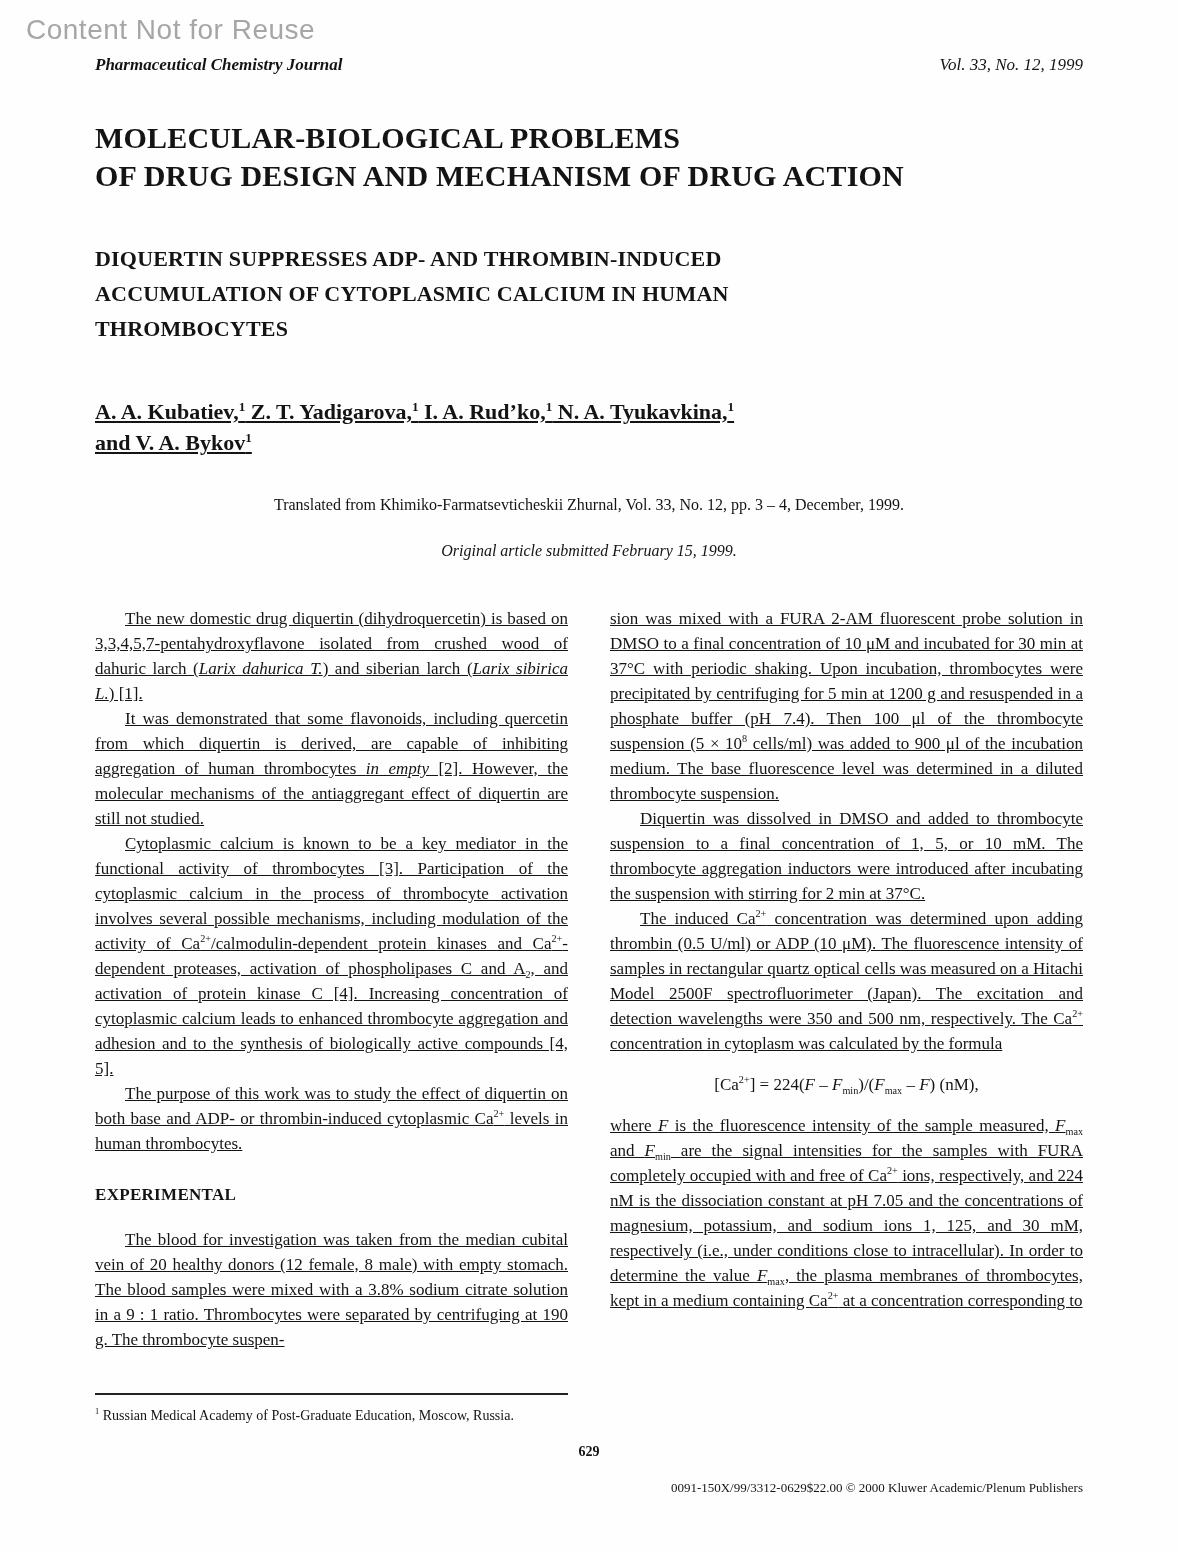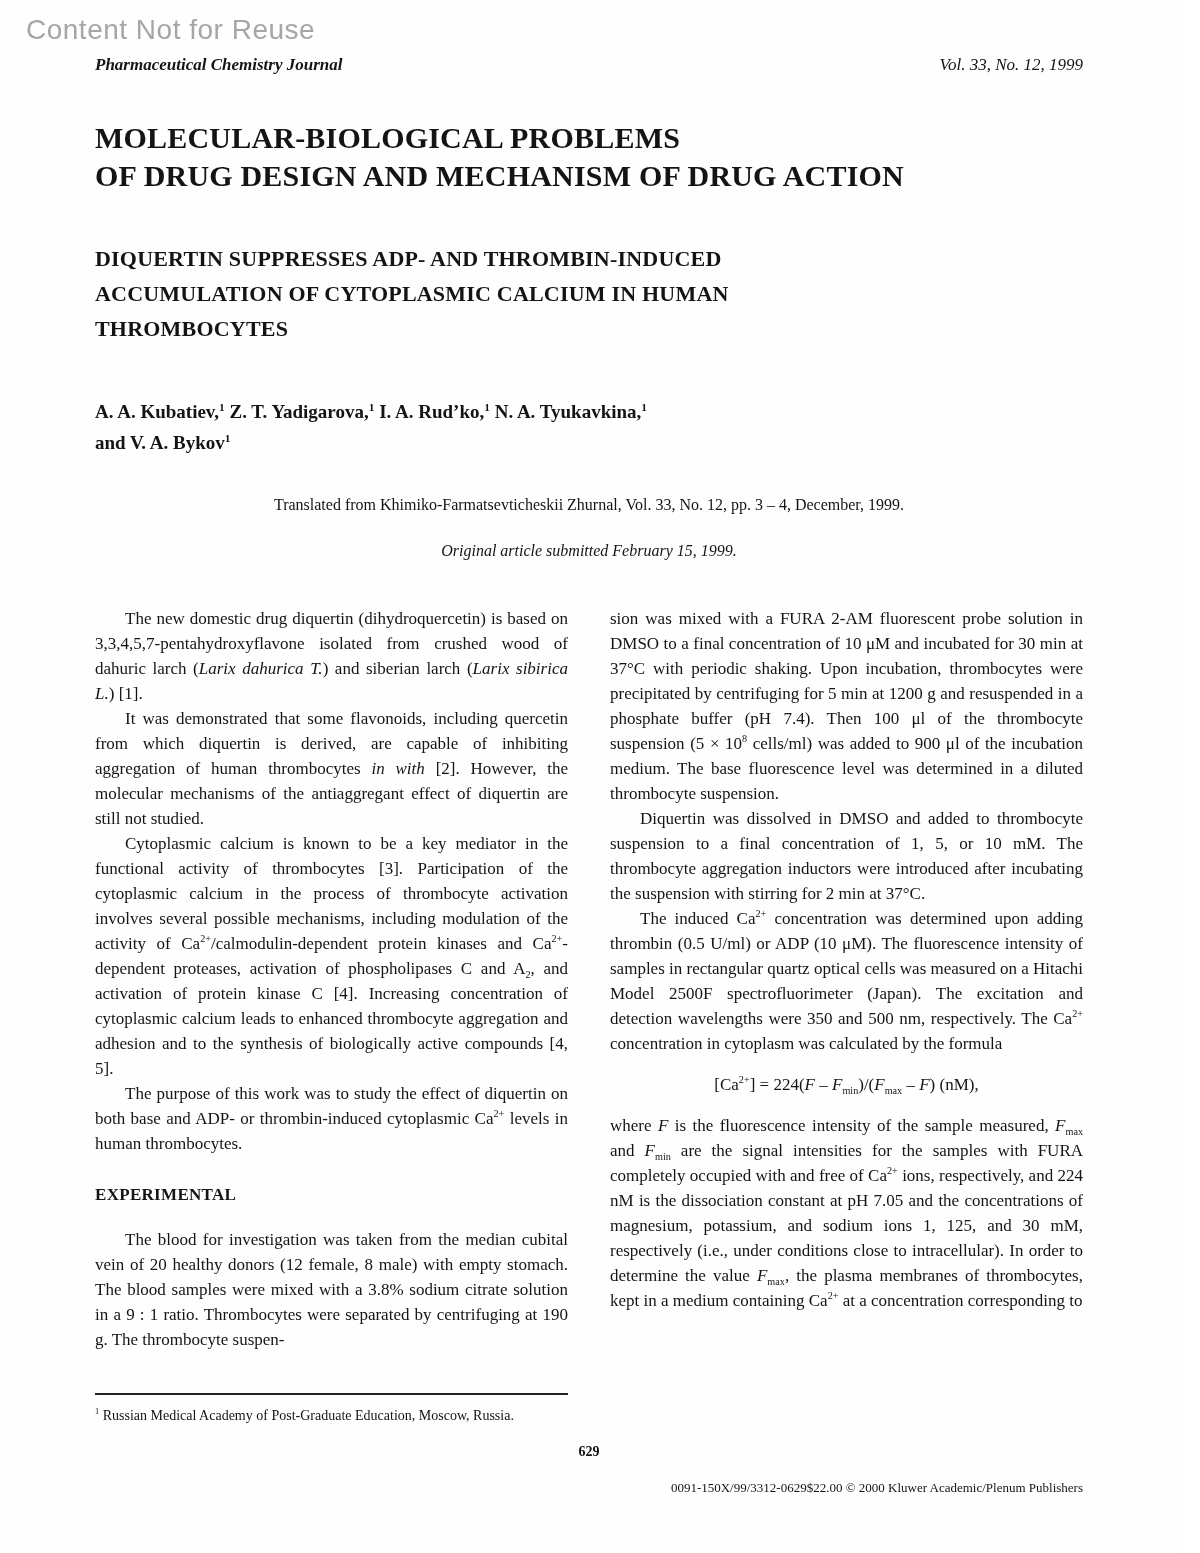--- a/index.html
+++ b/index.html
@@ -42,23 +42,24 @@
   .article-title {
     margin: 46px 0 0 0;
     font-size: 22px;
     line-height: 35px;
     font-weight: bold;
     white-space: pre-line;
     letter-spacing: 0.2px;
   }
   .authors {
     margin: 50px 0 0 0;
-    font-size: 19px;
+    font-size: 22px;
     font-weight: bold;
     line-height: 31px;
+    text-decoration: underline;
   }
   .translation-note {
     margin: 38px 0 0 0;
     text-align: center;
     font-size: 16px;
   }
   .submission-note {
     margin: 28px 0 0 0;
     text-align: center;
     font-size: 16px;
@@ -71,21 +72,21 @@
     height: 822px;
     overflow: hidden;
   }
   .column {
     width: 483px;
     display: flex;
     flex-direction: column;
     font-size: 17px;
     line-height: 25px;
   }
-  .para { margin: 0; text-align: justify; }
+  .para { margin: 0; text-align: justify; text-decoration: underline; }
   .indent { text-indent: 30px; }
   .exp-heading {
     margin: 26px 0 20px 0;
     font-size: 17px;
     font-weight: bold;
     letter-spacing: 0.3px;
   }
   .formula {
     margin: 16px 0;
     text-align: center;
@@ -130,21 +131,21 @@
   <div class="authors">A. A. Kubatiev,<sup>1</sup> Z. T. Yadigarova,<sup>1</sup> I. A. Rud’ko,<sup>1</sup> N. A. Tyukavkina,<sup>1</sup><br>and V. A. Bykov<sup>1</sup></div>
 
   <div class="translation-note">Translated from Khimiko-Farmatsevticheskii Zhurnal, Vol. 33, No. 12, pp. 3 – 4, December, 1999.</div>
 
   <div class="submission-note">Original article submitted February 15, 1999.</div>
 
   <div class="columns">
 
     <div class="column">
       <p class="para indent">The new domestic drug diquertin (dihydroquercetin) is based on 3,3,4,5,7-pentahydroxyflavone isolated from crushed wood of dahuric larch (<i>Larix dahurica T.</i>) and siberian larch (<i>Larix sibirica L.</i>) [1].</p>
-      <p class="para indent">It was demonstrated that some flavonoids, including quercetin from which diquertin is derived, are capable of inhibiting aggregation of human thrombocytes <i>in with</i> [2]. However, the molecular mechanisms of the antiaggregant effect of diquertin are still not studied.</p>
+      <p class="para indent">It was demonstrated that some flavonoids, including quercetin from which diquertin is derived, are capable of inhibiting aggregation of human thrombocytes <i>in empty</i> [2]. However, the molecular mechanisms of the antiaggregant effect of diquertin are still not studied.</p>
       <p class="para indent">Cytoplasmic calcium is known to be a key mediator in the functional activity of thrombocytes [3]. Participation of the cytoplasmic calcium in the process of thrombocyte activation involves several possible mechanisms, including modulation of the activity of Ca<sup>2+</sup>/calmodulin-dependent protein kinases and Ca<sup>2+</sup>-dependent proteases, activation of phospholipases C and A<sub>2</sub>, and activation of protein kinase C [4]. Increasing concentration of cytoplasmic calcium leads to enhanced thrombocyte aggregation and adhesion and to the synthesis of biologically active compounds [4, 5].</p>
       <p class="para indent">The purpose of this work was to study the effect of diquertin on both base and ADP- or thrombin-induced cytoplasmic Ca<sup>2+</sup> levels in human thrombocytes.</p>
       <h3 class="exp-heading">EXPERIMENTAL</h3>
       <p class="para indent">The blood for investigation was taken from the median cubital vein of 20 healthy donors (12 female, 8 male) with empty stomach. The blood samples were mixed with a 3.8% sodium citrate solution in a 9 : 1 ratio. Thrombocytes were separated by centrifuging at 190 g. The thrombocyte suspen-</p>
       <div class="footnote-block">
         <div class="footnote-rule"></div>
         <p class="footnote-text"><sup>1</sup> Russian Medical Academy of Post-Graduate Education, Moscow, Russia.</p>
       </div>
     </div>
 

